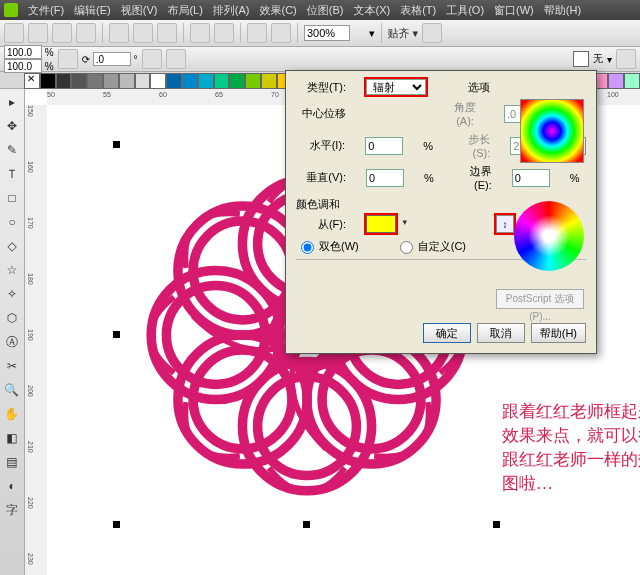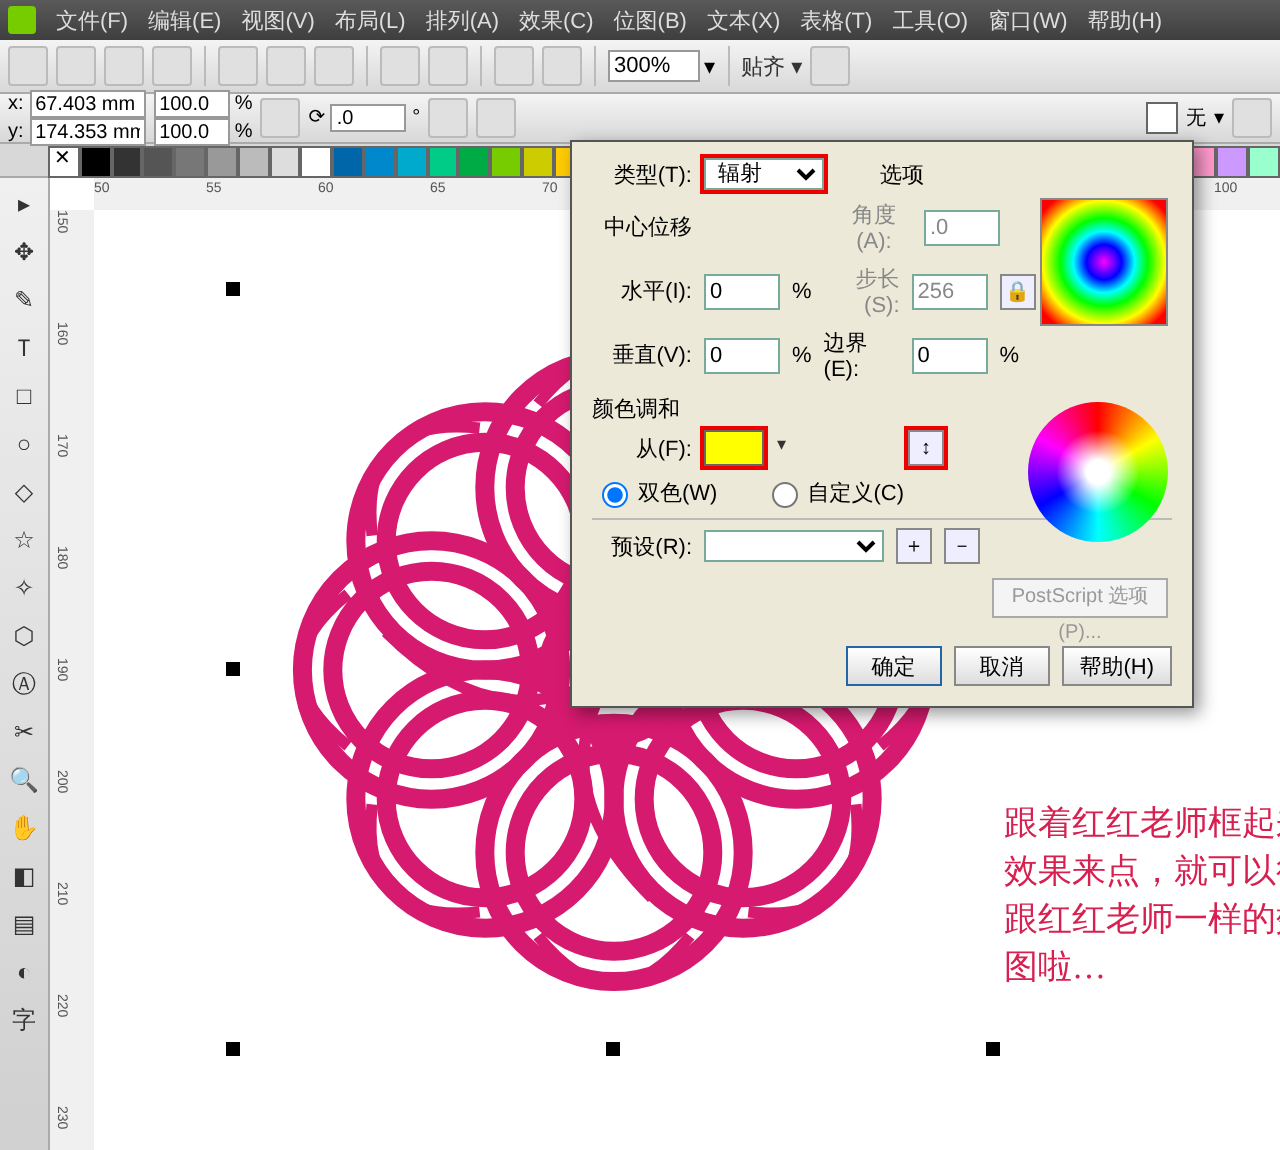--- a/index.html
+++ b/index.html
@@ -1,21 +1,21 @@
 <!DOCTYPE html>
 <html><head>
 <meta charset="utf-8">
 <style>
   html,body{margin:0;padding:0;font-family:"Microsoft YaHei",SimSun,sans-serif;font-size:11px;background:#4a4a4a;overflow:hidden;width:640px;height:575px}
   .menubar{height:20px;background:linear-gradient(#5a5a5a,#3e3e3e);color:#ddd;display:flex;align-items:center;padding:0 4px;gap:10px;font-size:11px}
   .menubar span{cursor:default}
   .toolbar{height:26px;background:linear-gradient(#f4f4f4,#d8d8d8);border-bottom:1px solid #aaa;display:flex;align-items:center;padding:0 4px;gap:4px}
   .tb-ico{width:18px;height:18px;background:#e0e0e0;border:1px solid #bbb;border-radius:2px}
   .tb-sep{width:1px;height:20px;background:#bbb;margin:0 2px}
-  .zoom-box{display:flex;align-items:center;gap:2px;font-size:11px}
+  .zoom-box{display:flex;align-items:center;gap:19px;font-size:11px}
   .zoom-box input{width:40px;height:14px;font-size:11px;border:1px solid #999;padding:0 2px}
   .propbar{height:24px;background:linear-gradient(#f4f4f4,#d8d8d8);border-bottom:1px solid #aaa;display:flex;align-items:center;padding:0 4px;gap:4px;font-size:10px}
   .propbar .coord{display:flex;flex-direction:column;gap:0;line-height:11px}
   .propbar input{width:52px;height:12px;font-size:10px;border:1px solid #999;padding:0 2px}
   .swatchbar{height:16px;display:flex;background:#d8d8d8;border-bottom:1px solid #aaa;padding-left:24px}
   .swatch{width:14px;height:14px;border:1px solid #666;margin-top:1px}
   .swatch.x{background:#fff;position:relative}
   .swatch.x::after{content:"✕";position:absolute;top:-1px;left:2px;font-size:10px;color:#000}
   .main{display:flex;height:489px;background:#fff}
   .toolbox{width:24px;background:linear-gradient(#f0f0f0,#d0d0d0);border-right:1px solid #aaa;display:flex;flex-direction:column;align-items:center;padding-top:2px;gap:2px}
@@ -28,21 +28,21 @@
   .art svg{width:100%;height:100%}
   .handle{position:absolute;width:7px;height:7px;background:#000}
   .note{position:absolute;top:295px;left:455px;width:170px;color:#d82050;font-family:SimSun;font-size:17px;line-height:24px;white-space:pre-wrap}
   
   .dlg{position:absolute;top:70px;left:285px;width:310px;background:#ece9d8;border:1px solid #555;box-shadow:3px 3px 8px rgba(0,0,0,.4);font-size:11px}
   .dlg-title{height:22px;background:linear-gradient(#5fa3e0,#2a6bb0);color:#fff;display:flex;align-items:center;padding:0 6px;justify-content:space-between}
   .dlg-title .btns{display:flex;gap:2px}
   .dlg-title .wbtn{width:18px;height:14px;background:linear-gradient(#f88,#c22);border:1px solid #800;border-radius:2px;font-size:9px;color:#fff;text-align:center;line-height:12px}
   .dlg-title .wbtn.min{background:linear-gradient(#cde,#9bc);border-color:#678;color:#000}
   .dlg-body{padding:8px 10px}
-  .row{display:flex;align-items:center;margin-bottom:5px;gap:6px}
+  .row{display:flex;align-items:center;margin-bottom:5px;gap:20px}
   .lbl{width:50px;text-align:right;color:#000}
   select,.spin,input.dlg-in{border:1px solid #7a9;font-size:11px;height:16px;padding:0 2px;background:#fff}
   select{width:60px}
   .spin{width:32px}
   .hl{outline:2px solid #e00;outline-offset:0}
   .section{font-weight:normal;color:#000;margin:6px 0 3px}
   .radio{display:flex;align-items:center;gap:2px}
   .colbtn{width:28px;height:16px;border:1px solid #666;position:relative;background:#ff0}
   .colbtn::after{content:"▾";position:absolute;right:-12px;top:1px;font-size:9px;color:#333}
   .preview{position:absolute;right:12px;top:28px;width:62px;height:62px;border:1px solid #888;background:radial-gradient(circle,#f0f 0%,#00f 20%,#0ff 35%,#0f0 50%,#ff0 70%,#f00 90%)}
@@ -94,24 +94,20 @@
   <div class="zoom-box">
     <input value="300%" style="">
     <span>▾</span>
   </div>
   <div class="tb-sep"></div>
   <span style="font-size:11px;color:#333">贴齐 ▾</span>
   <div class="tb-ico"></div>
 </div>
 
 <div class="propbar">
-  <div class="coord">
-    <span>x: <input value="67.403 mm" style=""></span>
-    <span>y: <input value="174.353 mm" style=""></span>
-  </div>
   <div class="coord">
     <span><input style="width: 32px;" value="100.0"> %</span>
     <span><input style="width: 32px;" value="100.0"> %</span>
   </div>
   <div class="tb-ico"></div>
   <span>⟳ <input style="width: 32px;" value=".0"> °</span>
   <div class="tb-ico"></div>
   <div class="tb-ico"></div>
   <div style="flex:1"></div>
   <span style="width:14px;height:14px;border:1px solid #666;background:#fff;position:relative"></span>
@@ -269,21 +265,21 @@
       <input class="spin" value="0" style=""> 
         <span>%</span>
       <span style="width:38px;color:#888;text-align:right">步长(S):</span>
       <input class="spin" disabled="" style="color: rgb(136, 136, 136);" value="256">
       <span class="swapico">🔒</span>
     </div>
     <div class="row">
       <span class="lbl">垂直(V):</span>
       <input class="spin" value="0" style=""> 
         <span>%</span>
-      <span style="width:38px;">边界(E):</span>
+      <span style="width:38px;text-align:right">边界(E):</span>
       <input class="spin" value="0" style=""> 
         <span>%</span>
     </div>
 
     <div class="section">颜色调和</div>
     <div class="row">
       <span class="lbl">从(F):</span>
       <span class="colbtn hl" style="background:#ff0"></span>
       <span style="width:60px"></span>
       <span class="swapico hl">↕</span>
@@ -292,26 +288,20 @@
       <span class="radio">
           <input type="radio" checked="" style=""> 
           <span>双色(W)</span>
         </span>
       <span class="radio" style="margin-left:16px">
           <input type="radio" style=""> 
           <span>自定义(C)</span>
         </span>
     </div>
     <hr class="div">
-    <div class="row">
-      <span class="lbl">预设(R):</span>
-      <select style="width:90px"><option></option></select>
-      <span class="swapico">＋</span>
-      <span class="swapico">－</span>
-    </div>
 
     <div class="preview"></div>
     <div class="wheel"></div>
     <div class="postbtn">PostScript 选项(P)...</div>
   </div>
   <div class="dlg-foot">
     <button class="btn" style="border:1px solid #26a">确定</button>
     <button class="btn">取消</button>
     <button class="btn">帮助(H)</button>
   </div>

